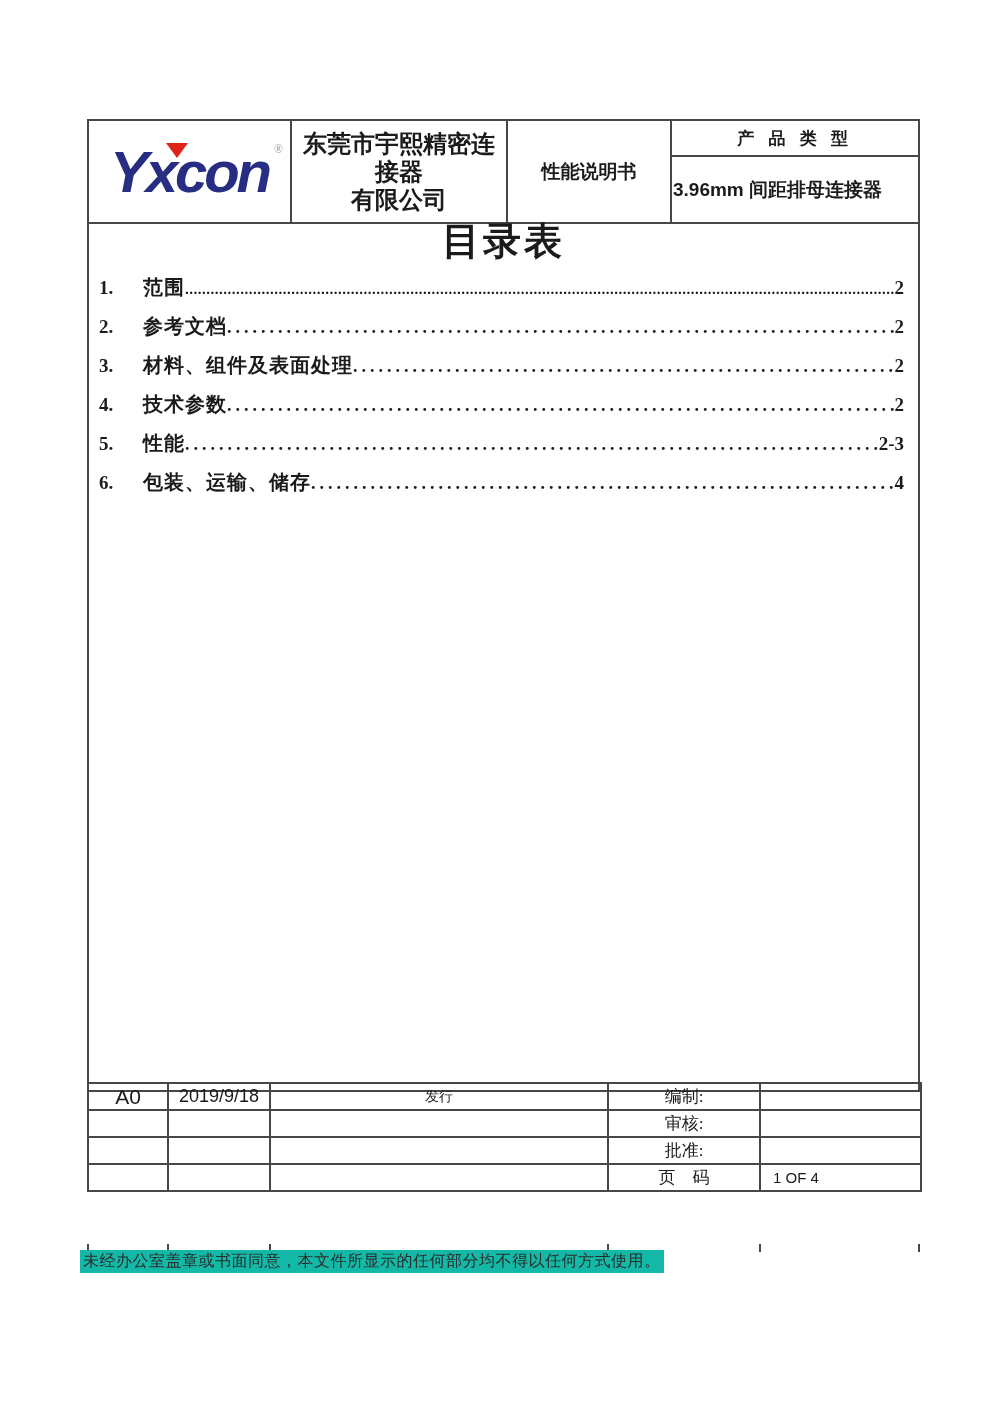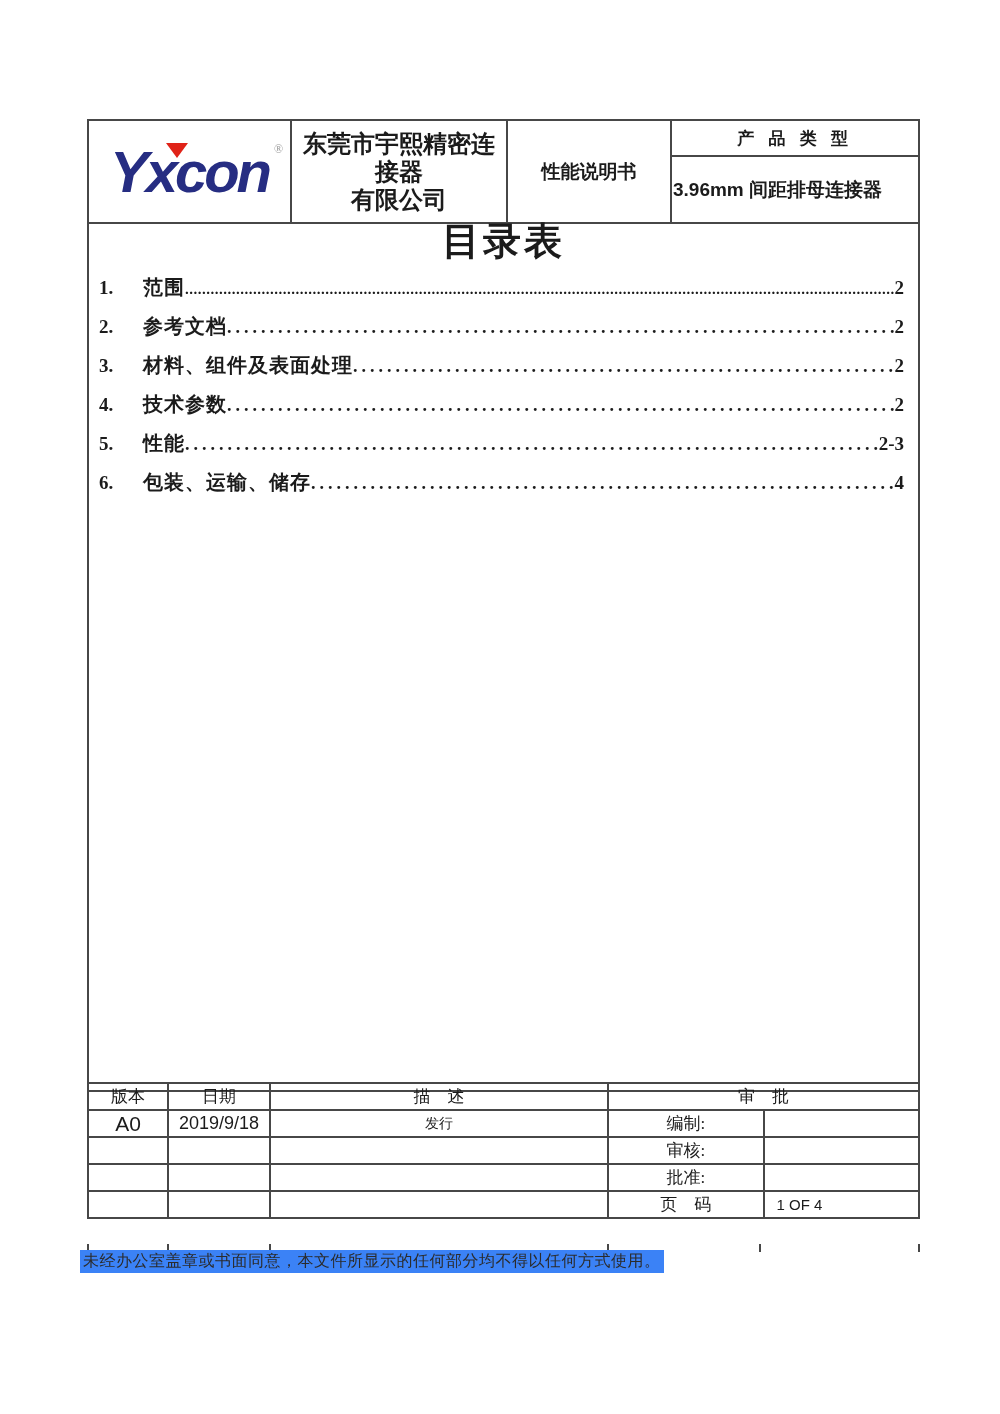--- a/index.html
+++ b/index.html
@@ -62,21 +62,21 @@
   .t-date { font-size:18px;border-radius:11px; }
   .t-desc { font-size:14px; }
   .t-page { font-size:15px; text-align:left !important; padding-left:12px !important; }
 
   
   .stub { position:absolute; left:87px; top:1244px; width:833px; height:8px; }
   .stub i { position:absolute; top:0; width:2px; height:8px; background:#474747; }
 
   
   .footer-note { position:absolute; left:80px; top:1250px; font-size:16px; color:#2b2b2b;
-                 letter-spacing:0.5px; background:#3b82f6; padding:1px 3px; }
+                 letter-spacing:0.5px; background:#14b8a6; padding:1px 3px; }
 </style>
 </head>
 <body>
 
 <div class="page">
 
   <div class="hdr">
     <div class="hdr-cell cell-logo">
       <div class="logo-wrap">
         <span class="logo-text">Yxcon</span>
@@ -141,26 +141,20 @@
         <span class="toc-label">包装、运输、储存</span>
         <span class="toc-leader leader-bold"></span>
         <span class="toc-page">4</span>
       </div>
 
     </div>
   </div>
 
   <table class="rev">
     <tbody>
-        <tr>
-      <td class="c-ver">版本</td>
-      <td class="c-date">日期</td>
-      <td class="c-desc">描　述</td>
-      <td colspan="2">审　批</td>
-    </tr>
     <tr>
       <td class="c-ver t-sans t-ver">A0</td>
       <td class="c-date t-sans t-date">2019/9/18</td>
       <td class="c-desc t-desc">发行</td>
       <td class="c-applb">编制:</td>
       <td class="c-appvl"></td>
     </tr>
     <tr>
       <td class="c-ver"></td>
       <td class="c-date"></td>

